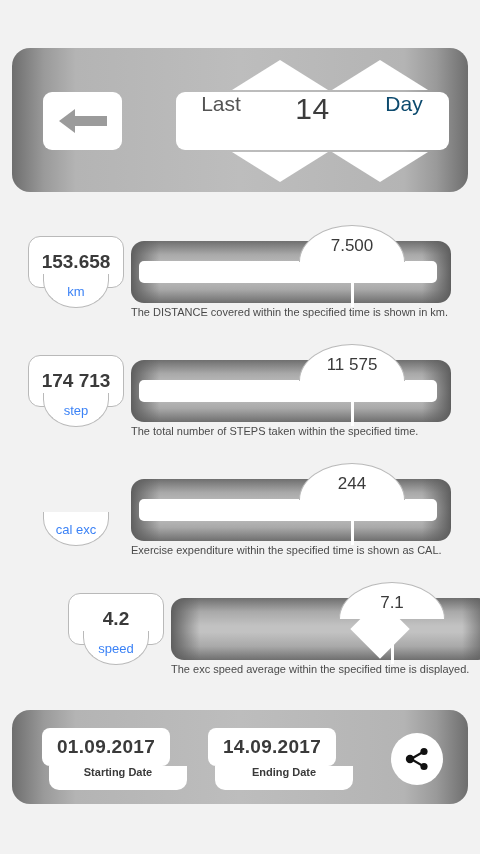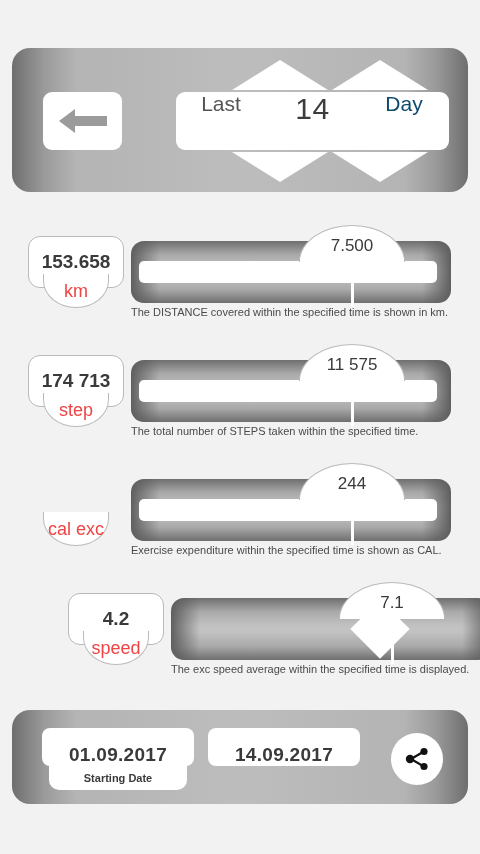--- a/index.html
+++ b/index.html
@@ -145,22 +145,22 @@
     background: #ffffff;
     border: 1.5px solid #b9b9b9;
     border-top: none;
     border-bottom-left-radius: 36px 30px;
     border-bottom-right-radius: 36px 30px;
     display: flex;
     align-items: center;
     justify-content: center;
   }
   .unit-tab .unit-text {
-    font-size: 18px;
-    color: #ef4444;
+    font-size: 13px;
+    color: #3b82f6;
     white-space: nowrap;
     padding-top: 2px;
   }
 
   
   .bar-wrap {
     position: absolute;
     left: 131px;
     top: 19px;
     width: 320px;
@@ -243,45 +243,44 @@
     border-radius: 18px;
     background: linear-gradient(90deg,
         #6e6e6e 0%, #9a9a9a 7%, #b4b4b4 14%,
         #bdbdbd 50%,
         #b4b4b4 86%, #9a9a9a 93%, #6e6e6e 100%);
   }
 
   .date-field {
     position: absolute;
     top: 728px;
-    width: 152px;
+    width: 128px;
     height: 38px;
     background: #ffffff;
     border-radius: 8px;
     display: flex;
-    align-items: flex-end;
+    align-items: center;
     justify-content: center;
     cursor: pointer;
   }
   .date-field .date-text {
     font-size: 19px;
     font-weight: bold;
     color: #3a3a3a;
     letter-spacing: 0.3px;
   }
   .date-label-box {
     position: absolute;
     top: 766px;
     width: 138px;
     height: 24px;
     background: #ffffff;
     border-bottom-left-radius: 10px;
     border-bottom-right-radius: 10px;
     display: flex;
-    align-items: center;
     justify-content: center;
   }
   .date-label-box .date-label {
     font-size: 11px;
     font-weight: bold;
     color: #3a3a3a;
   }
 
   .df-start  { left: 42px; }
   .dl-start  { left: 49px; }
@@ -400,20 +399,23 @@
 
   <div class="footer-bar"></div>
 
   <div class="date-label-box dl-start">
     <span class="date-label">Starting Date</span>
   </div>
   <div class="date-field df-start">
     <span class="date-text">01.09.2017</span>
   </div>
 
+  <div class="date-label-box dl-end">
+    <span class="date-label">Ending Date</span>
+  </div>
   <div class="date-field df-end">
     <span class="date-text">14.09.2017</span>
   </div>
 
   <div class="share-btn">
     <span>
       <svg width="30" height="30" viewBox="0 0 30 30">
         <line x1="9" y1="15" x2="21" y2="8" stroke="#111" stroke-width="2.2"></line>
         <line x1="9" y1="15" x2="21" y2="22" stroke="#111" stroke-width="2.2"></line>
         <circle cx="8" cy="15" r="4.2" fill="#111"></circle>

